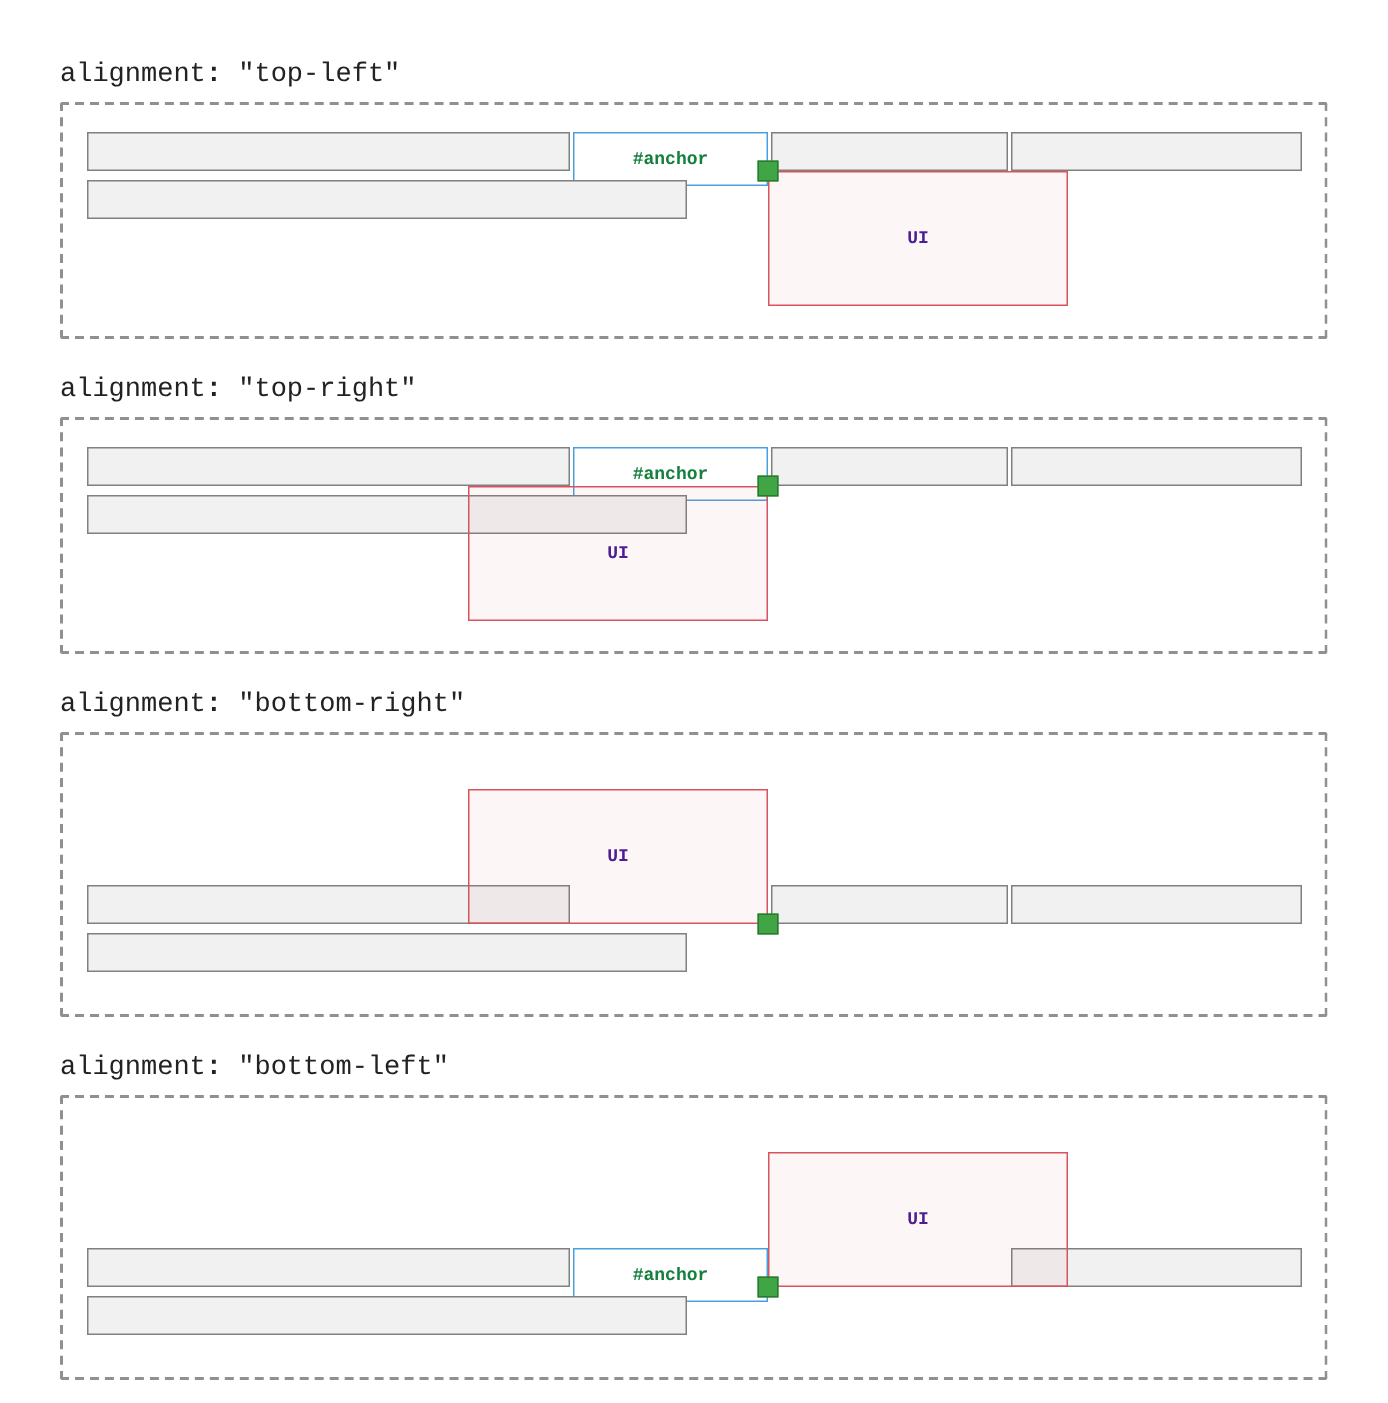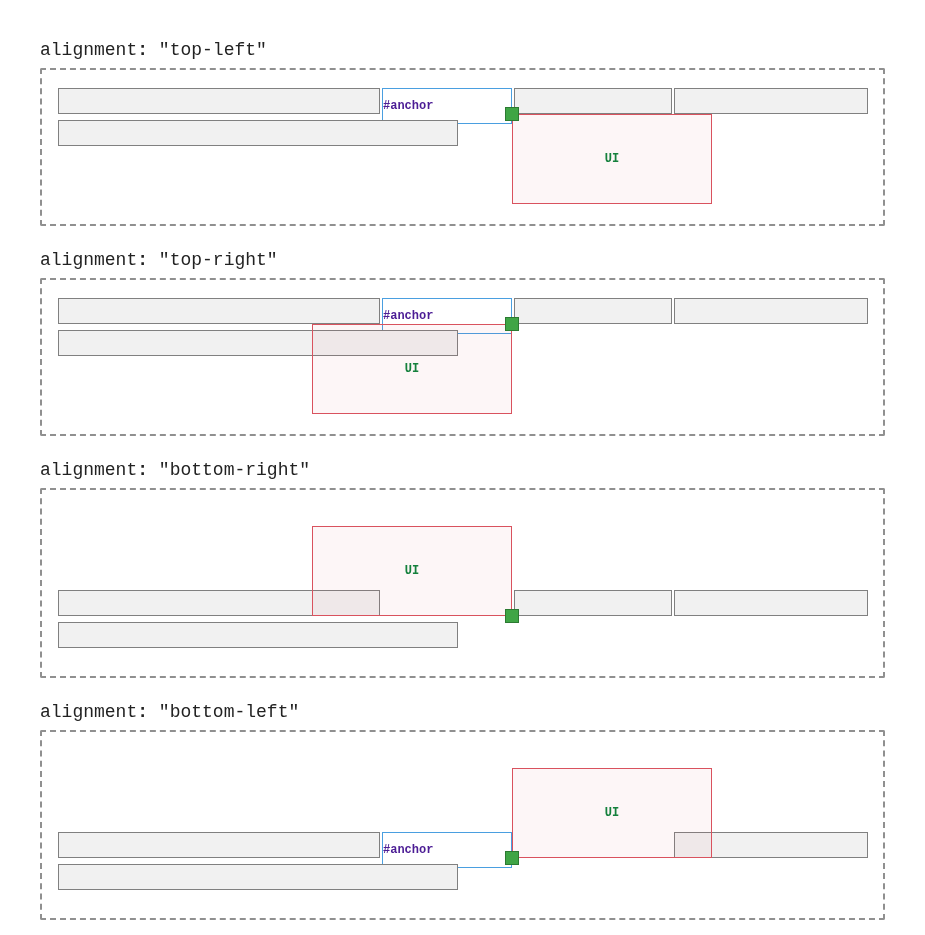--- a/index.html
+++ b/index.html
@@ -32,31 +32,32 @@
     position: absolute;
     height: 26px;
     border: 1px solid #808080;
     background: #f1f1f1;
   }
   .anchor {
     position: absolute;
     height: 36px;
     border: 1px solid #4a9fe0;
     background: #fff;
-    color: #4c1d95;
+    color: #15803d;
     font-size: 12px;
     font-weight: 600;
     display: flex;
     align-items: center;
+    justify-content: center;
   }
   .ui {
     position: absolute;
     border: 1.5px solid #d9525e;
     background: rgba(217,82,94,0.05);
-    color: #15803d;
+    color: #4c1d95;
     font-size: 12px;
     font-weight: 700;
     display: flex;
     align-items: center;
     justify-content: center;
     width: 200px;
     height: 90px;
   }
   .dot {
     position: absolute;

